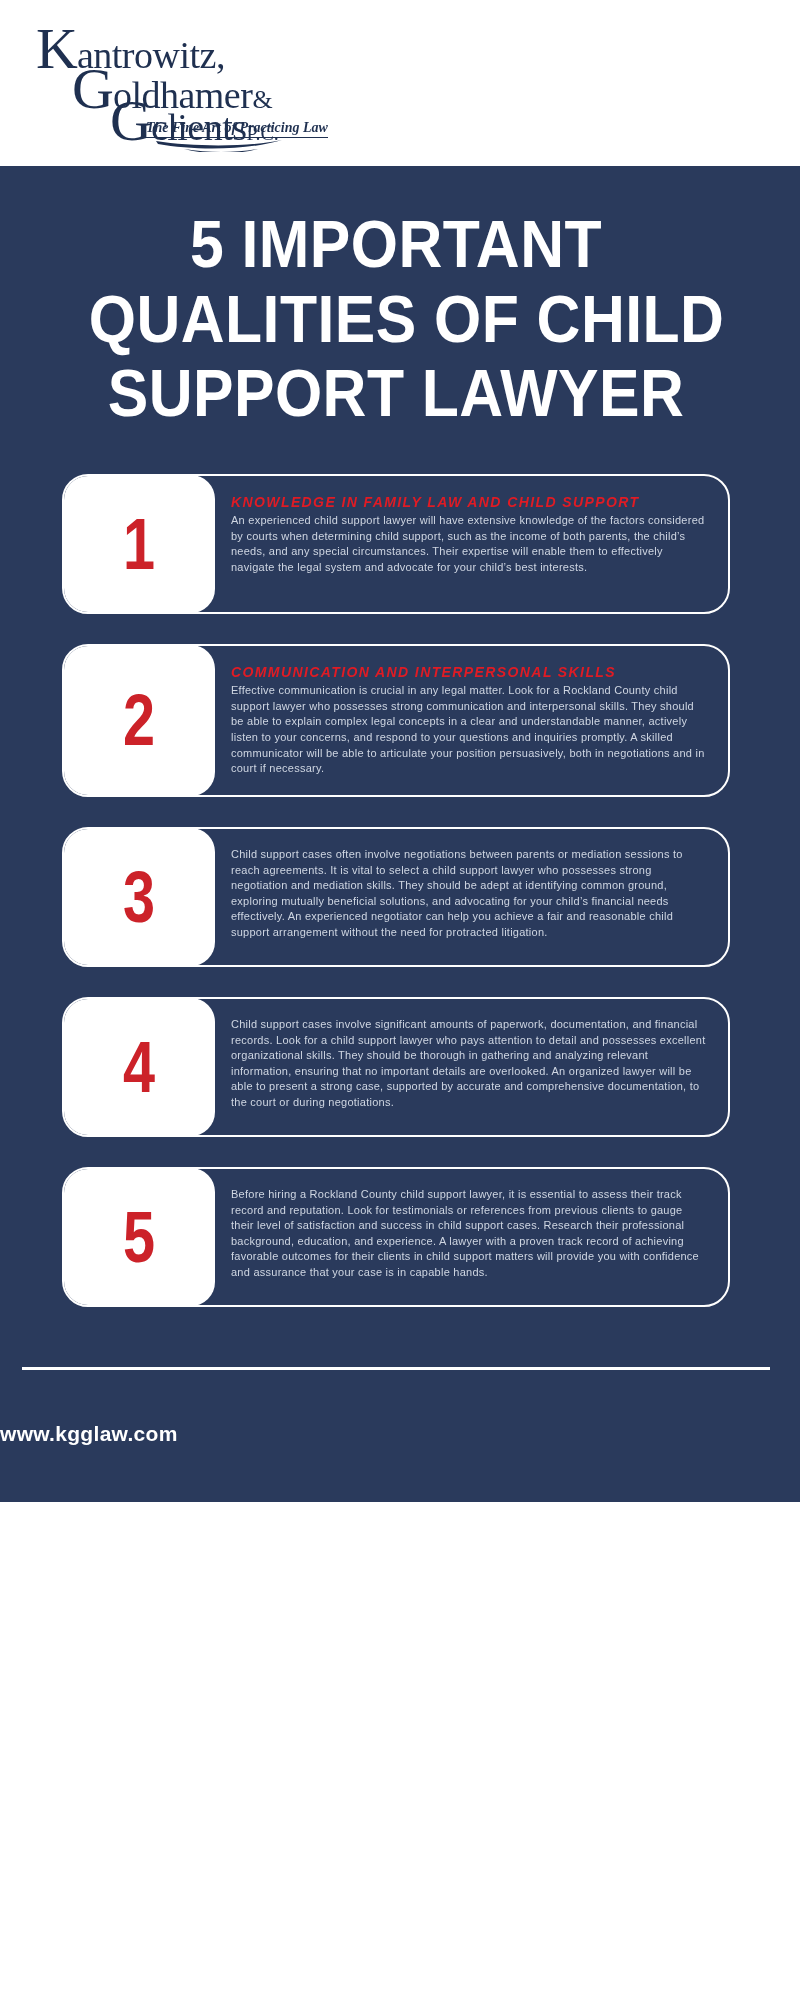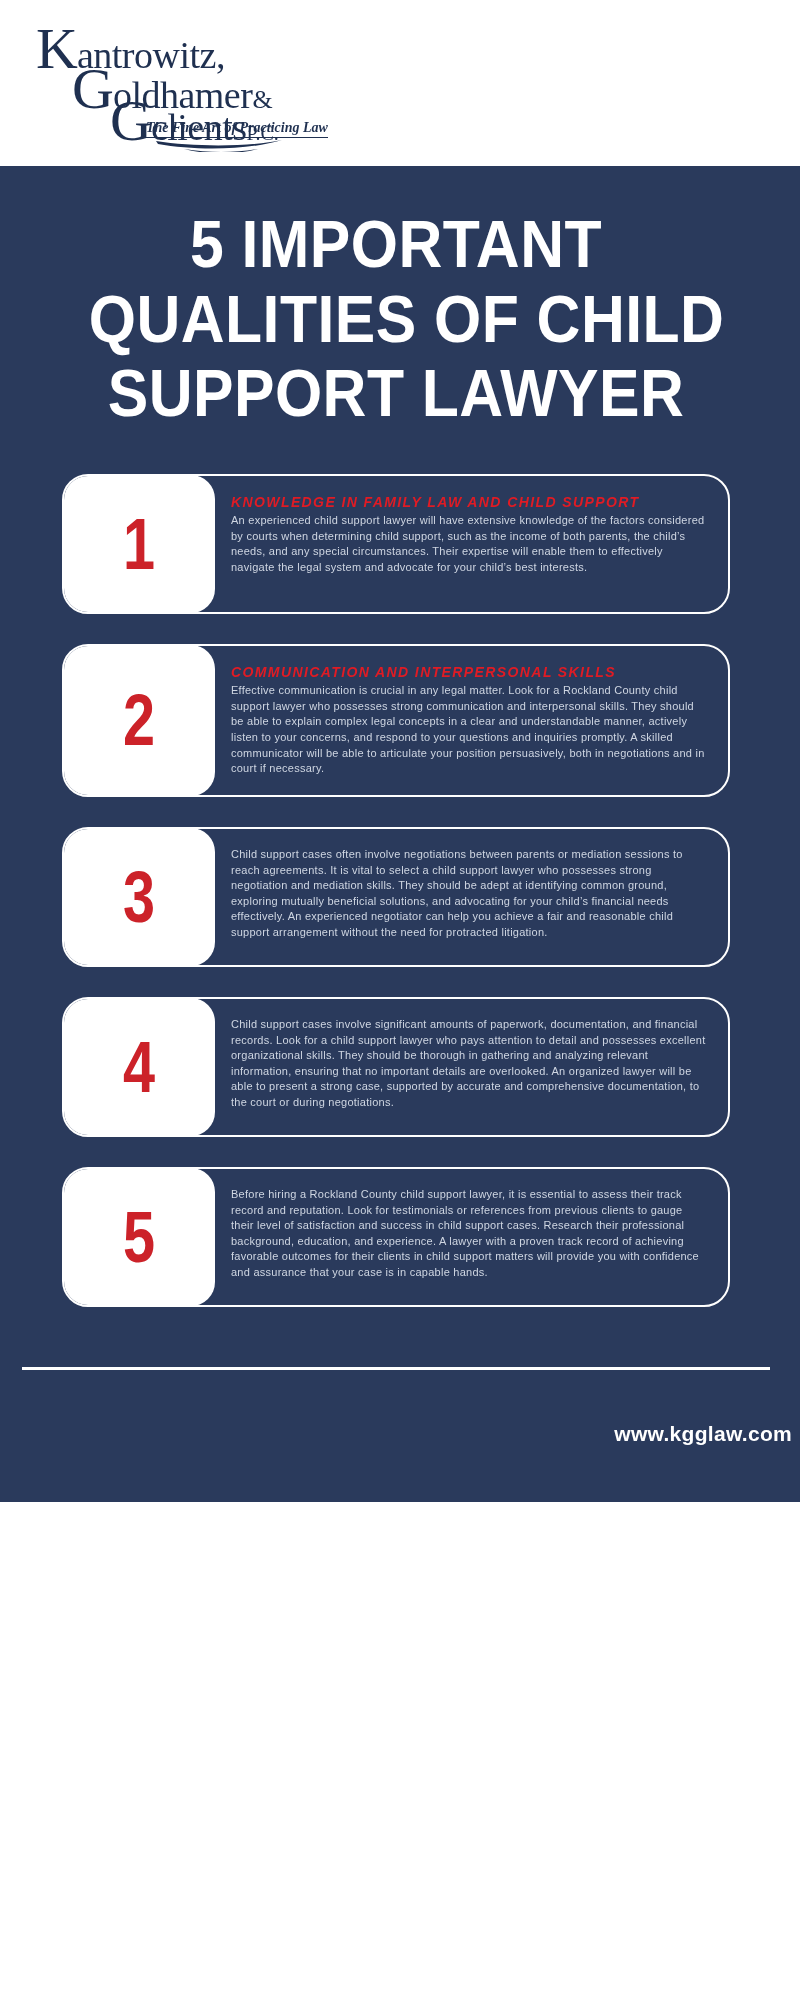--- a/index.html
+++ b/index.html
@@ -168,21 +168,21 @@
   .footer {
     background: #2a3a5c;
     padding: 0;
   }
   .footer-rule {
     height: 3px;
     background: #ffffff;
     margin: 0 22px 0 22px;
   }
   .footer-inner {
-    text-align: right;
+    text-align: left;
     padding: 52px 0 56px 0;
   }
   .footer-url {
     color: #ffffff;
     font-family: "Liberation Sans", sans-serif;
     font-weight: bold;
     font-size: 21px;
     letter-spacing: 0.3px;
   }
 </style>

